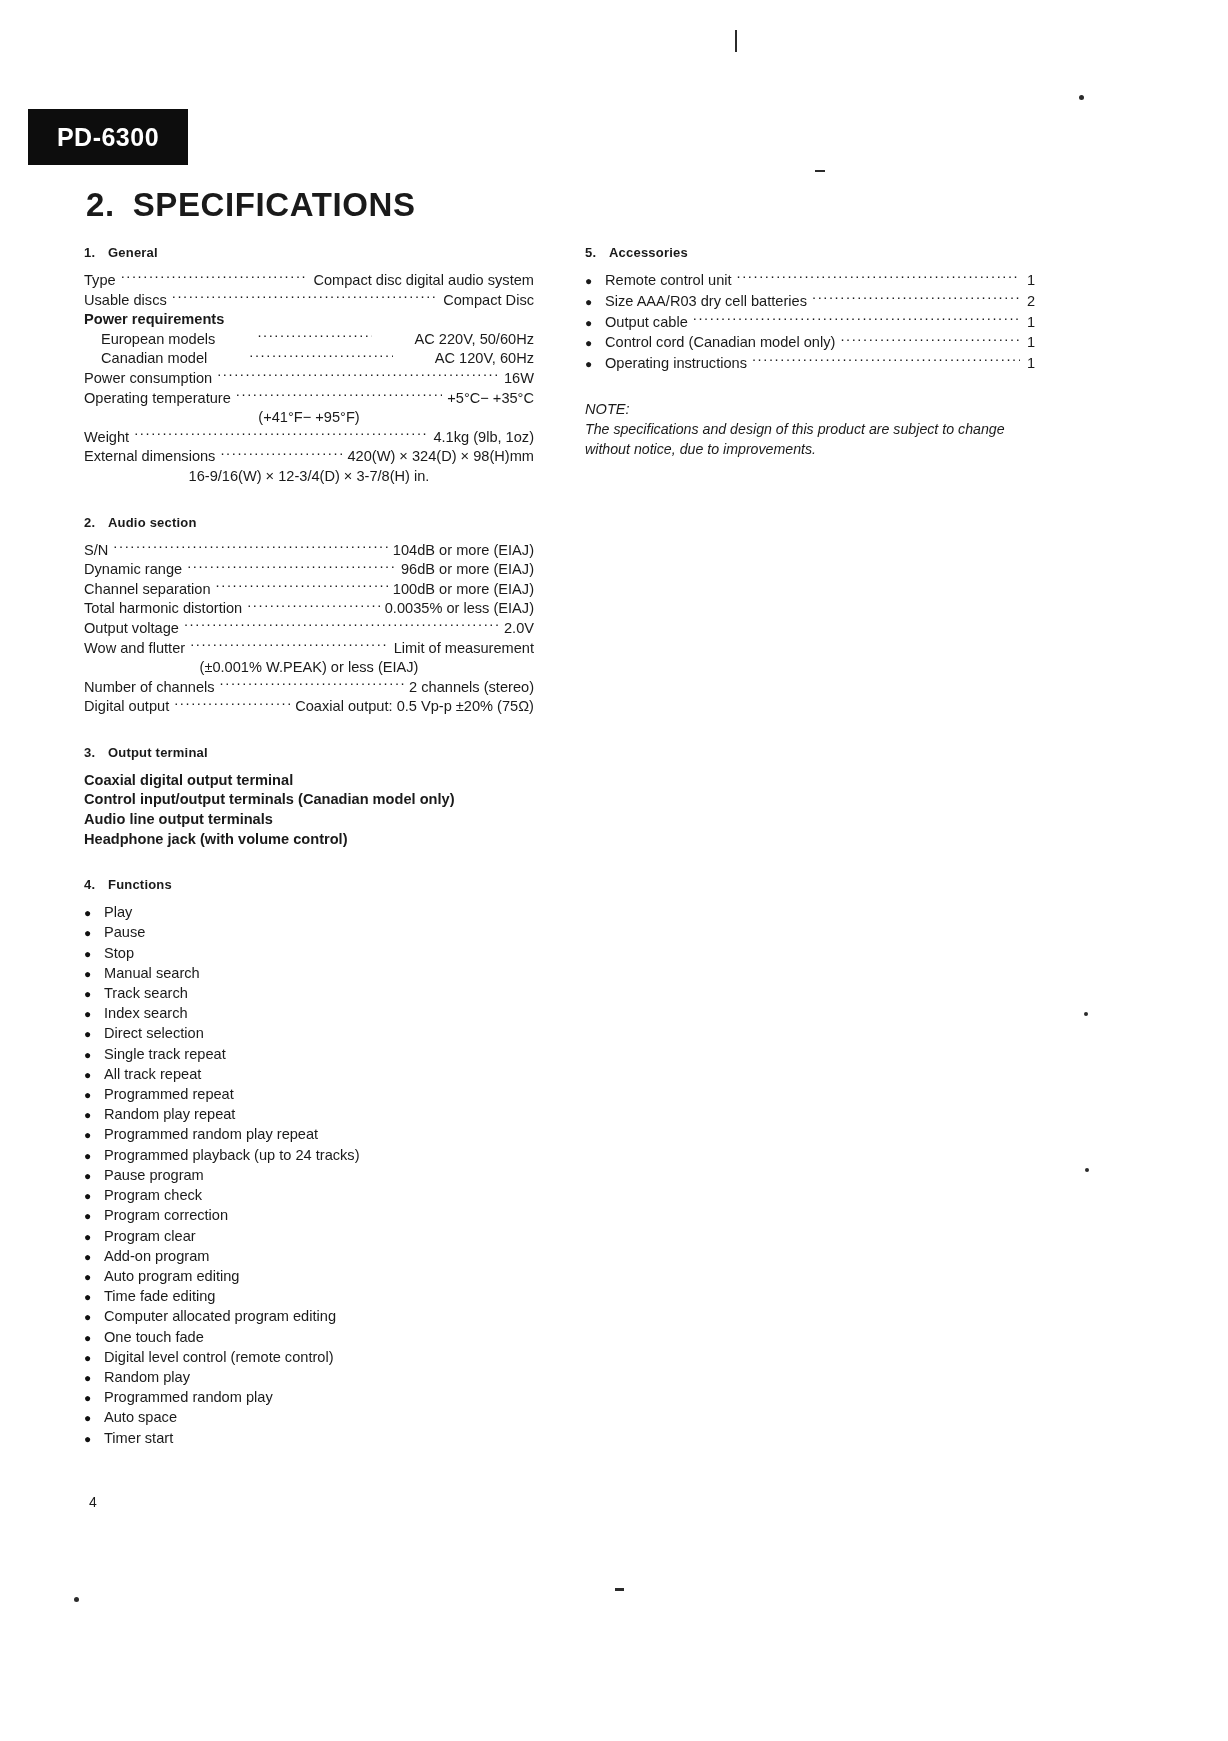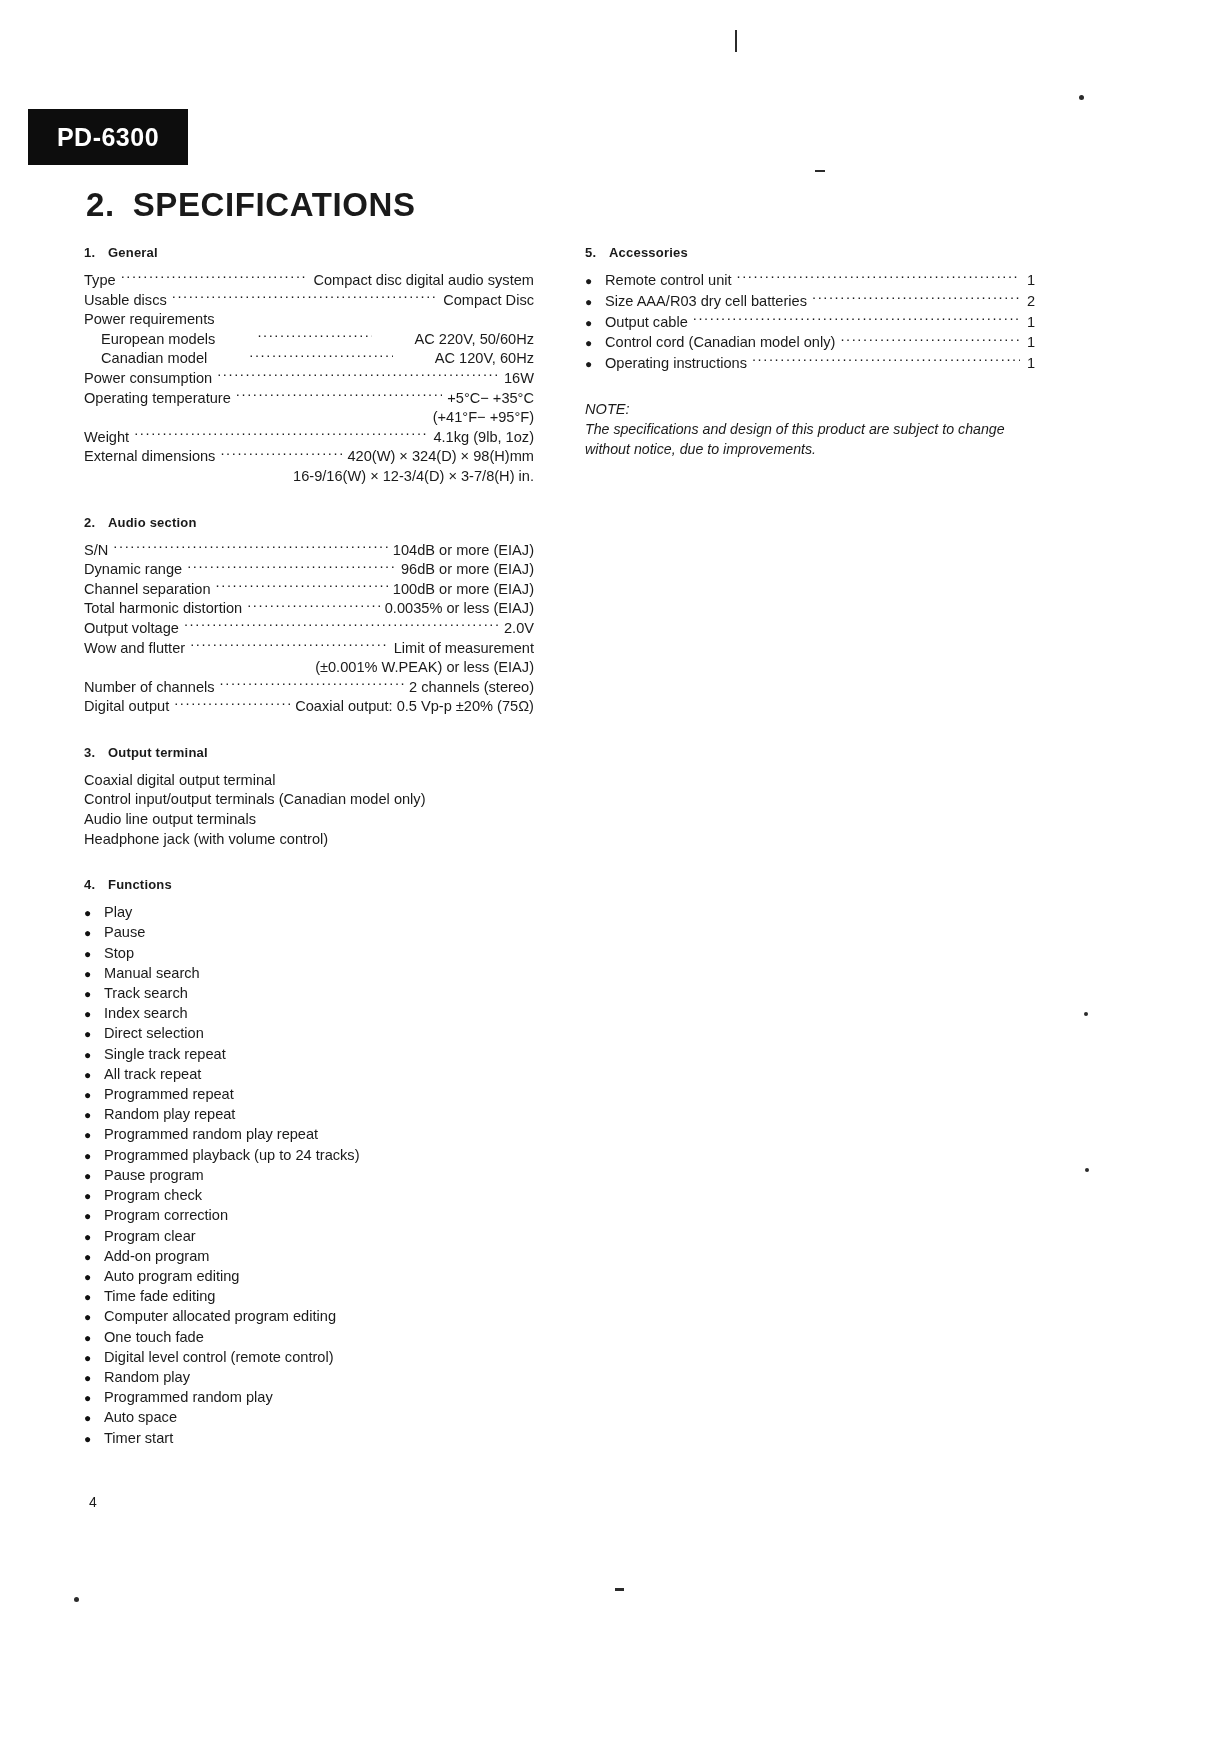--- a/index.html
+++ b/index.html
@@ -94,28 +94,29 @@
     color: #1a1a1a;
     white-space: nowrap;
   }
   .spec-row .val { flex: 0 0 auto; }
 
   
   .plain-row {
     font-size: 14.6px;
     line-height: 19.6px;
     white-space: nowrap;
+    font-weight: bold;
   }
   .indent { padding-left: 17px; gap: 37px; }
 
   
   .cont-row {
     font-size: 14.6px;
     line-height: 19.6px;
-    text-align: right;
+    text-align: center;
     white-space: nowrap;
   }
 
   
   .bullet-list { margin: 0; padding: 0; list-style: none; }
   .bullet-item {
     display: flex;
     align-items: baseline;
     font-size: 14.6px;
     line-height: 19.2px;

